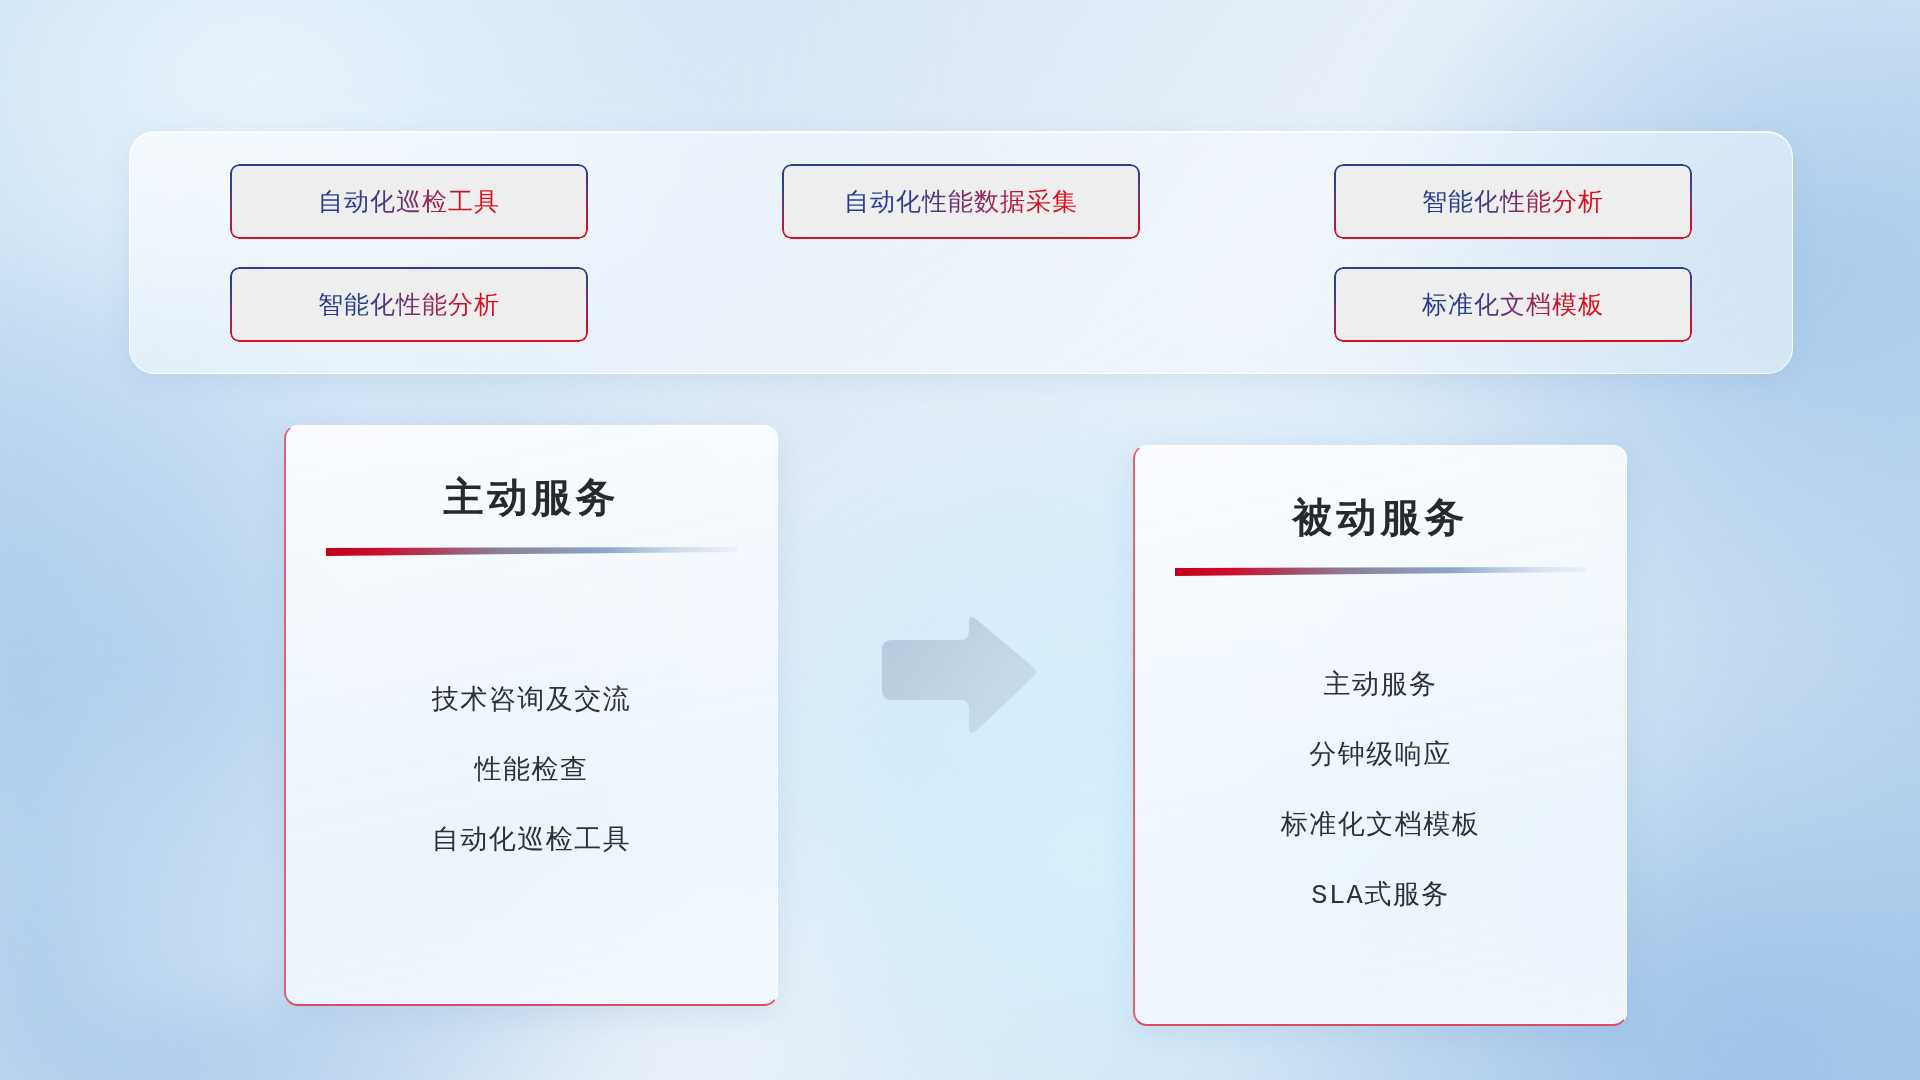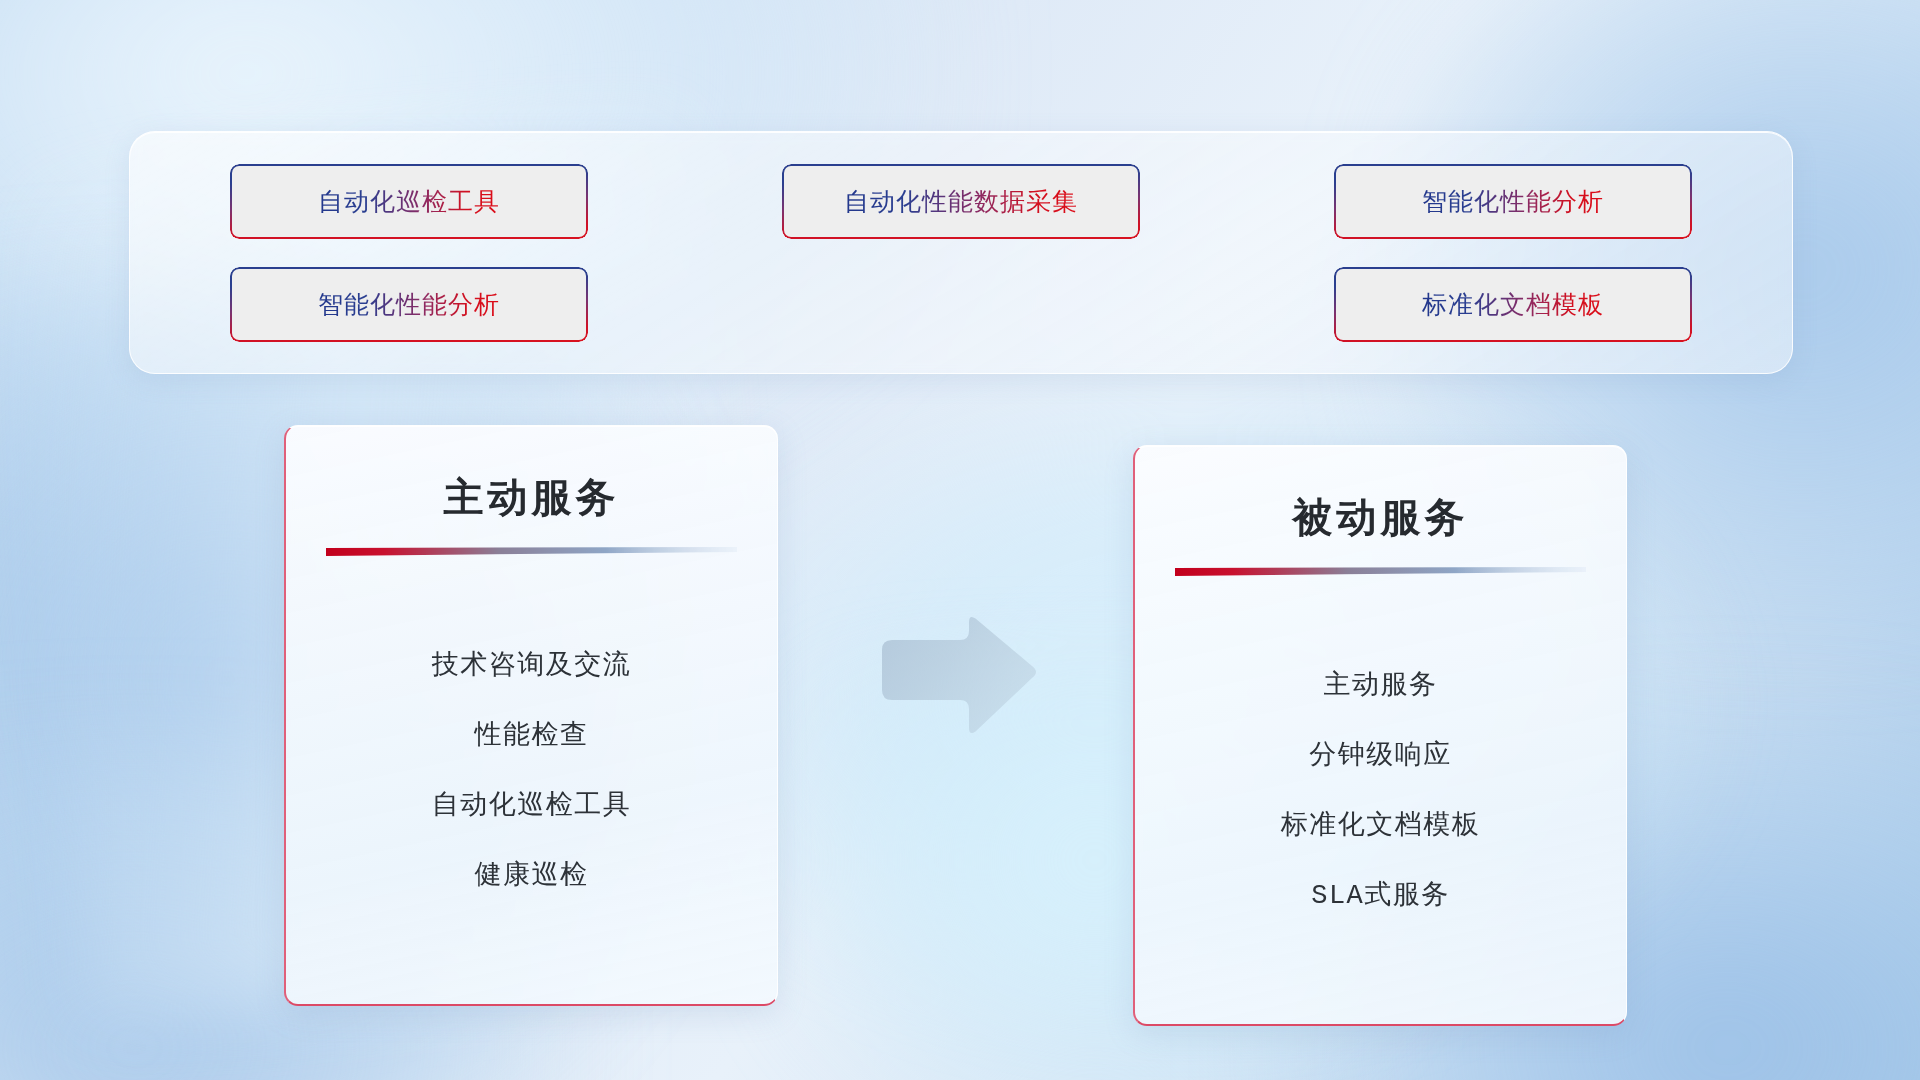--- a/index.html
+++ b/index.html
@@ -227,21 +227,20 @@
           </linearGradient>
         </defs>
         <path d="M0 1 L420 0 L420 5 L0 9 Z" fill="url(#divGradA)"></path>
       </svg>
     </div>
 
     <div class="svc-list">
       <div class="svc-item">技术咨询及交流</div>
       <div class="svc-item">性能检查</div>
       <div class="svc-item">自动化巡检工具</div>
-      <div class="svc-item">健康巡检</div>
     </div>
   </div>
 
   <div id="flow-arrow">
     <svg viewBox="0 0 168 122" aria-hidden="true">
       <defs>
         <linearGradient id="arrGrad" x1="0" y1="0" x2="1" y2="0.6">
           <stop offset="0%" stop-color="#9eb4ca" stop-opacity="0.62"></stop>
           <stop offset="45%" stop-color="#a7bccf" stop-opacity="0.55"></stop>
           <stop offset="100%" stop-color="#b3c6d6" stop-opacity="0.42"></stop>

